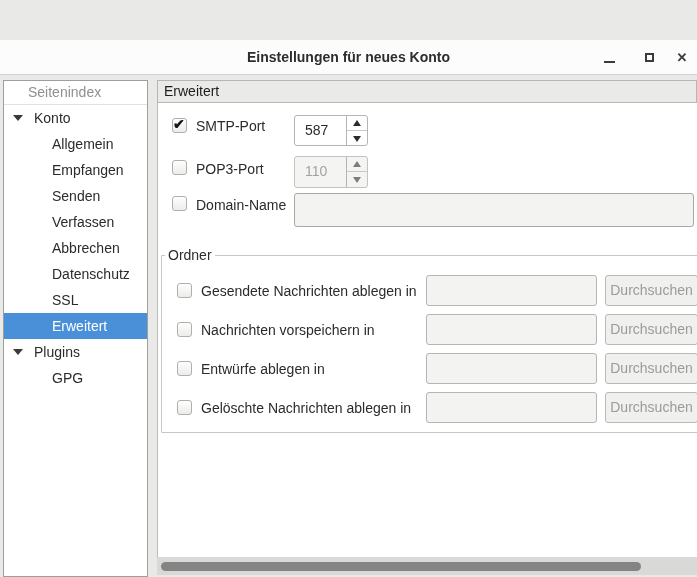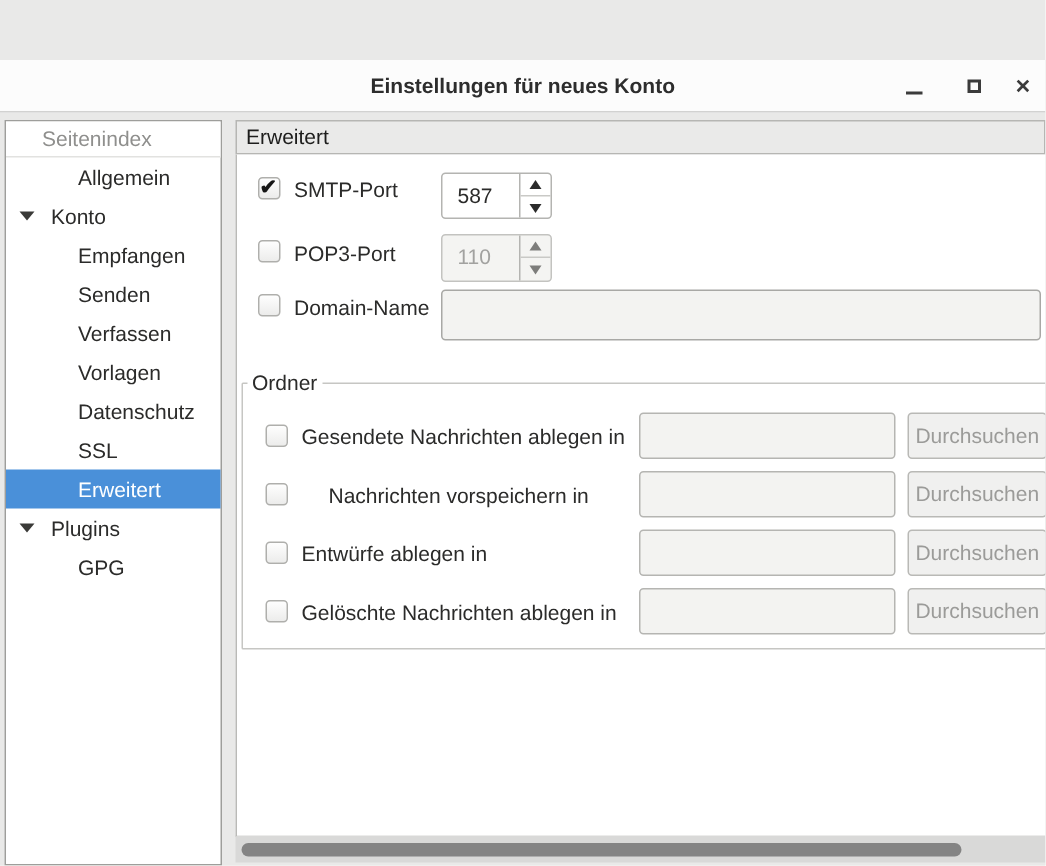--- a/index.html
+++ b/index.html
@@ -133,29 +133,29 @@
       <span class="glyph-max"></span>
     </div>
     <div class="win-btn wb-close">
       <span class="glyph-close">✕</span>
     </div>
   </div>
 
   <div class="sidebar">
     <div class="sidebar-header">Seitenindex</div>
     <div>
-      <div class="tree-row child"><span>Allgemein</span></div>
       <div class="tree-row parent">
         <span class="expander"></span>
         <span>Konto</span>
       </div>
+      <div class="tree-row child"><span>Allgemein</span></div>
       <div class="tree-row child"><span>Empfangen</span></div>
       <div class="tree-row child"><span>Senden</span></div>
       <div class="tree-row child"><span>Verfassen</span></div>
-      <div class="tree-row child"><span>Vorlagen</span></div>
+      <div class="tree-row child"><span>Abbrechen</span></div>
       <div class="tree-row child"><span>Datenschutz</span></div>
       <div class="tree-row child"><span>SSL</span></div>
       <div class="tree-row child selected"><span>Erweitert</span></div>
       <div class="tree-row parent">
         <span class="expander"></span>
         <span>Plugins</span>
       </div>
       <div class="tree-row child"><span>GPG</span></div>
     </div>
   </div>
@@ -200,21 +200,21 @@
 
   <div class="frame"></div>
   <div class="legend">Ordner</div>
 
   <div class="checkbox" style="left:177px; top:243px;"></div>
   <div class="lbl" style="left:201px; top:243px;">Gesendete Nachrichten ablegen in</div>
   <div class="entry small" style="left:426px; top:235px; width:171px; height:31px;"></div>
   <div class="browse-btn" style="left:605px; top:235px;">Durchsuchen</div>
 
   <div class="checkbox" style="left:177px; top:282px;"></div>
-  <div class="lbl" style="left:219px; top:282px;">Nachrichten vorspeichern in</div>
+  <div class="lbl" style="left:201px; top:282px;">Nachrichten vorspeichern in</div>
   <div class="entry small" style="left:426px; top:274px; width:171px; height:31px;"></div>
   <div class="browse-btn" style="left:605px; top:274px;">Durchsuchen</div>
 
   <div class="checkbox" style="left:177px; top:321px;"></div>
   <div class="lbl" style="left:201px; top:321px;">Entwürfe ablegen in</div>
   <div class="entry small" style="left:426px; top:313px; width:171px; height:31px;"></div>
   <div class="browse-btn" style="left:605px; top:313px;">Durchsuchen</div>
 
   <div class="checkbox" style="left:177px; top:360px;"></div>
   <div class="lbl" style="left:201px; top:360px;">Gelöschte Nachrichten ablegen in</div>

